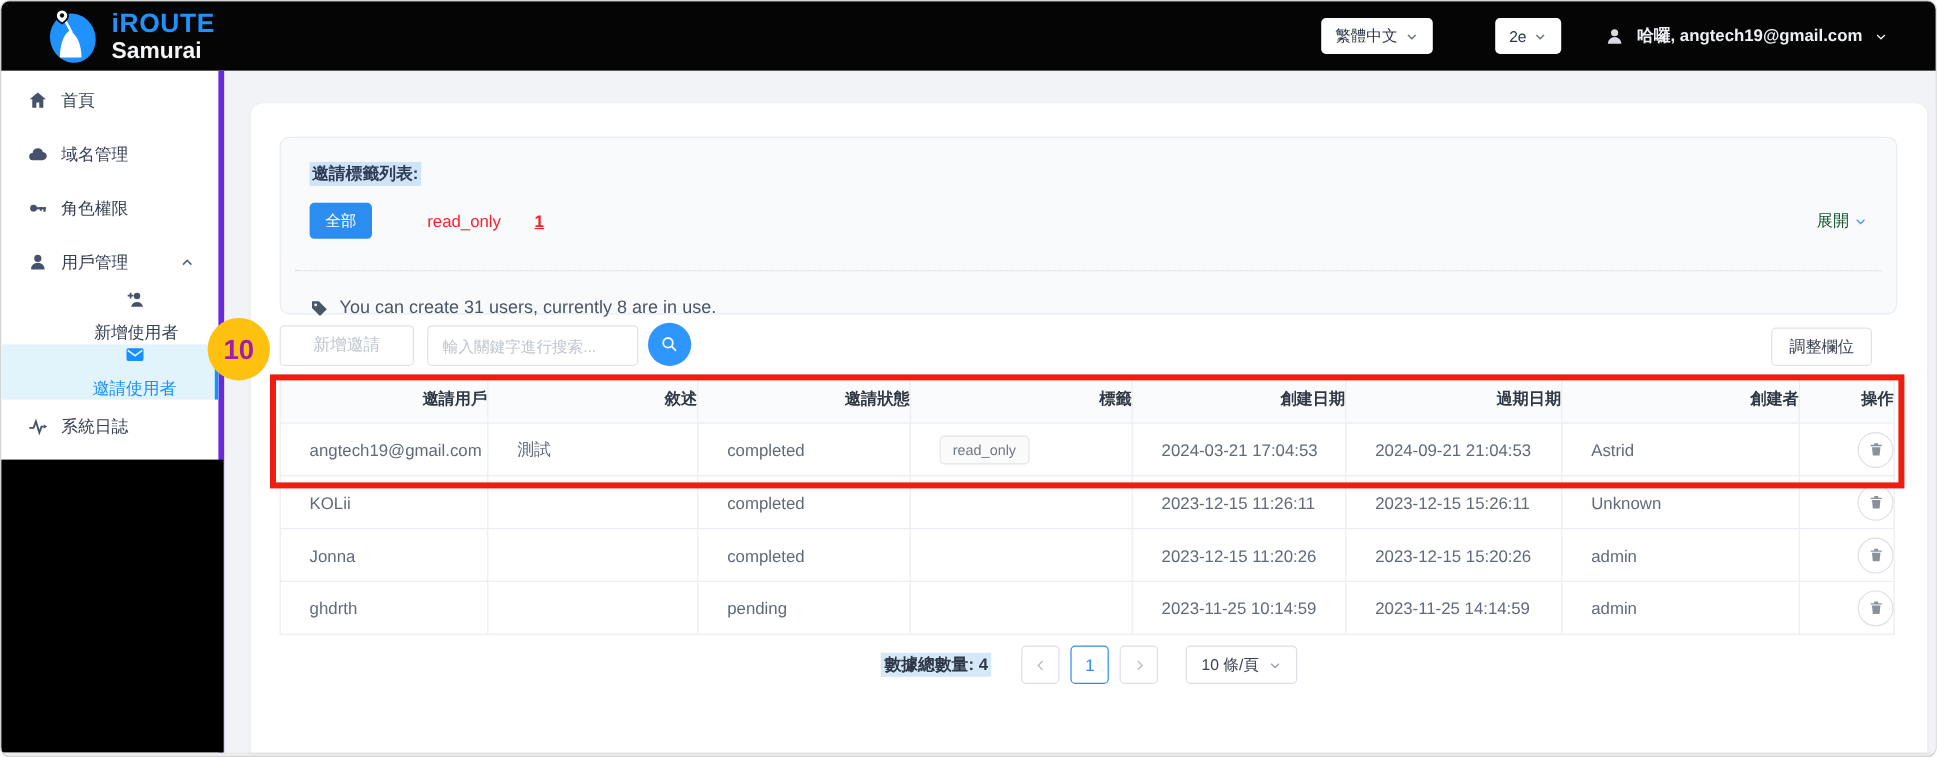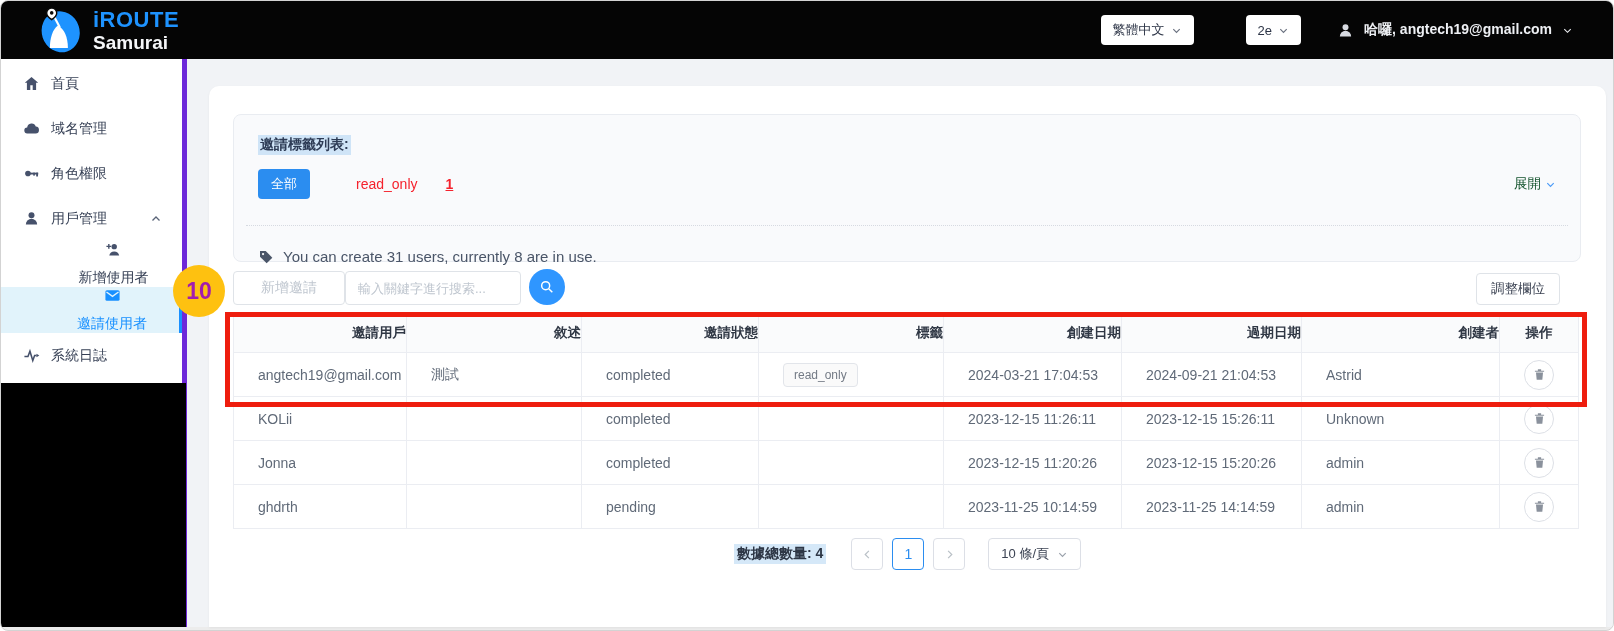--- a/index.html
+++ b/index.html
@@ -53,35 +53,35 @@
   .dotted-sep { border-top:1.5px dotted #d6dae1; margin:26px -12px 0 -12px; }
   .usage-row { display:flex; align-items:center; gap:9px; margin-top:22px; color:#4a5568; font-size:15px; }
   .usage-row .ic { width:16px; height:16px; color:#4a5568; }
 
   
   .toolbar { position:absolute; left:24px; top:183px; width:1345px; height:36px;
              display:flex; align-items:flex-end; }
   .btn-add { width:112px; height:34px; background:#fff; border:1px solid #dfe3e8; border-radius:4px;
              color:#bfc6cf; font-size:14px; cursor:not-allowed; }
   .search-input { width:176px; height:34px; border:1px solid #dfe3e8; border-radius:4px;
-                  padding:0 12px; font-size:13px; color:#333;
+                  margin-left:11px; padding:0 12px; font-size:13px; color:#333;
                   font-family:"Liberation Sans","DejaVu Sans",sans-serif; }
   .search-input::placeholder { color:#bfc6cf; }
   .btn-search { width:36px; height:36px; border-radius:50%; background:#2f96ff; border:none;
                 margin-left:8px; display:flex; align-items:center; justify-content:center; cursor:pointer; }
   .btn-adjust { margin-left:auto; margin-right:18px; height:32px; padding:0 14px; background:#fff;
                 border:1px solid #dfe3e8; border-radius:4px; color:#3c4353; font-size:13.5px; cursor:pointer; }
 
   
   .tbl { position:absolute; left:24px; top:227px; width:1345px; border-collapse:collapse; table-layout:fixed; }
   .tbl th { height:39px; background:#fafbfc; border:1px solid #ebedf2; text-align:right;
             padding:0 0 0 24px; font-size:13.5px; color:#303845; font-weight:bold; }
   .tbl td { height:44px; border:1px solid #ebedf2; padding:0 0 0 24px; font-size:14px;
             color:#606a78; background:#fff; }
-  .tbl th.op, .tbl td.op { text-align:center; padding:0;font-family:Liberation Serif, serif; }
+  .tbl th.op, .tbl td.op { text-align:right; padding:0;font-family:Liberation Serif, serif; }
   .chip { display:inline-block; border:1px solid #e2e5ea; background:#fafafa; border-radius:4px;
           padding:4px 10px; font-size:12px; color:#737a85; }
   .btn-trash { width:30px; height:30px; border-radius:50%; background:#fff; border:1px solid #dde0e6;
                display:inline-flex; align-items:center; justify-content:center; cursor:pointer; color:#8a919c; }
 
   
   .pagination { position:absolute; left:0; top:452px; width:100%; display:flex; align-items:center;
                 justify-content:center; gap:9px; }
   .total-label { font-size:14px; font-weight:bold; color:#2e3746; background:#d5e8f8;
                  padding:1px 3px; margin-right:16px; }

